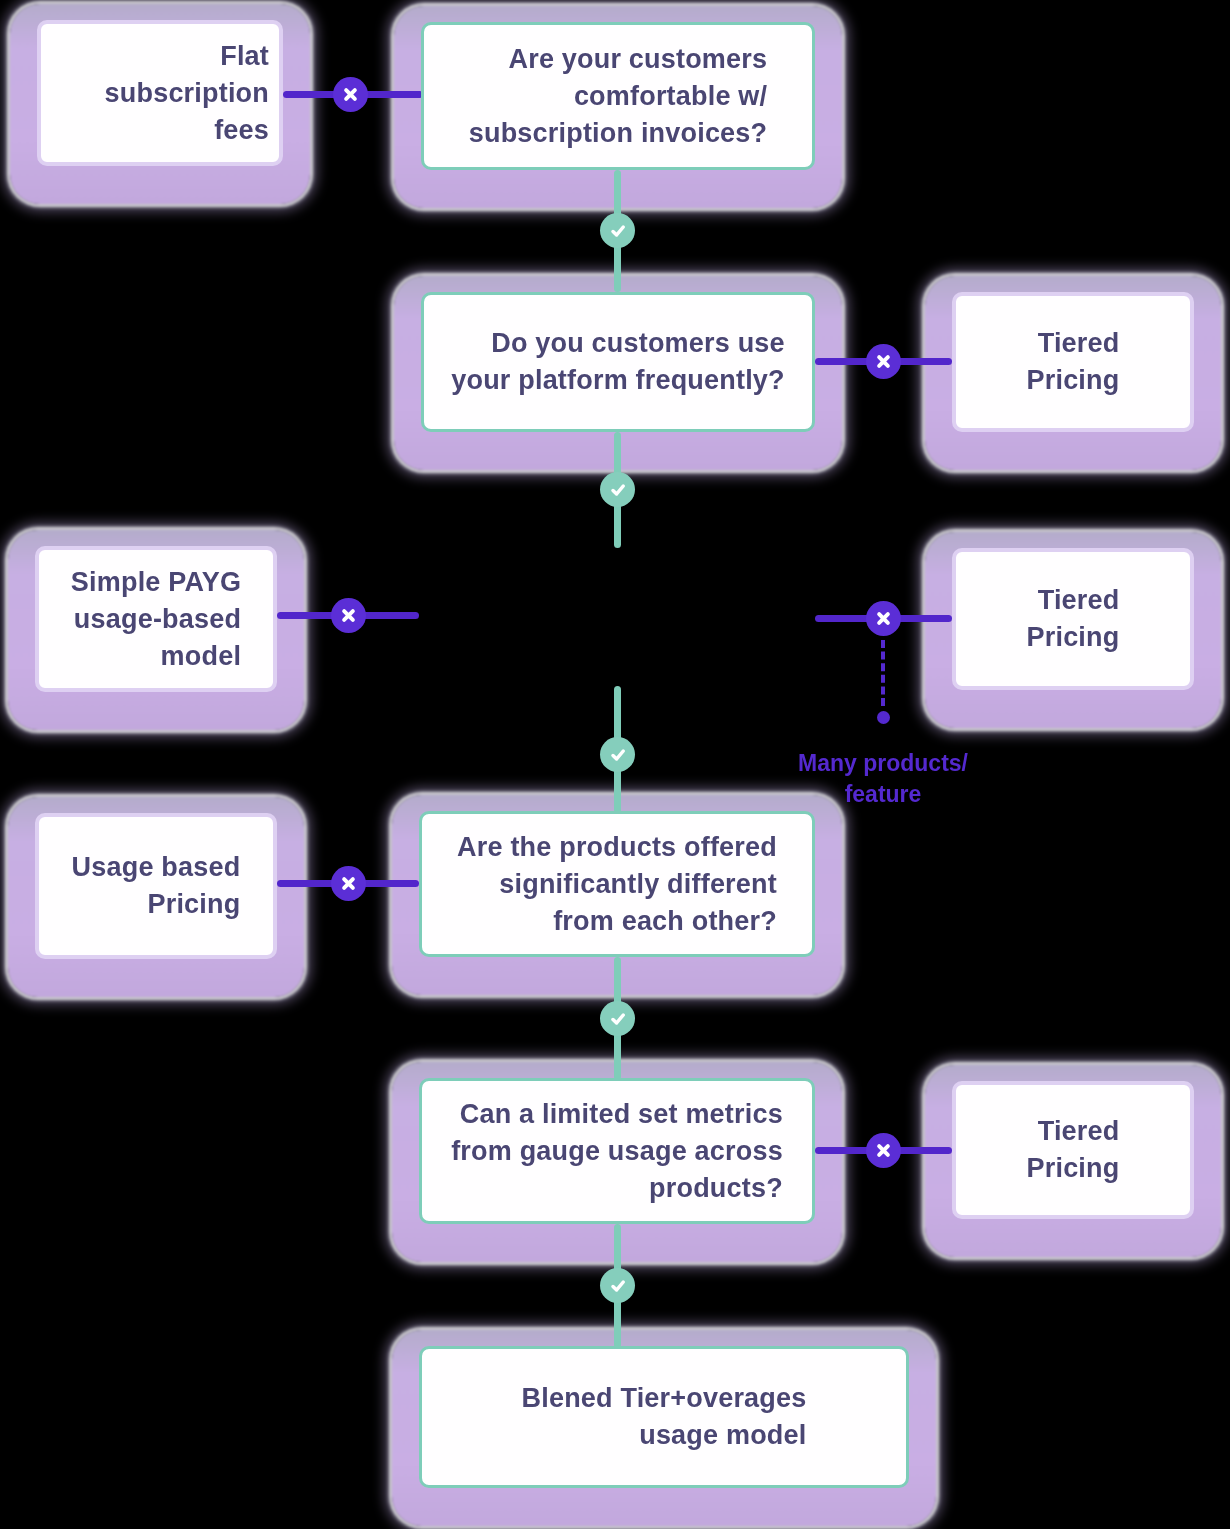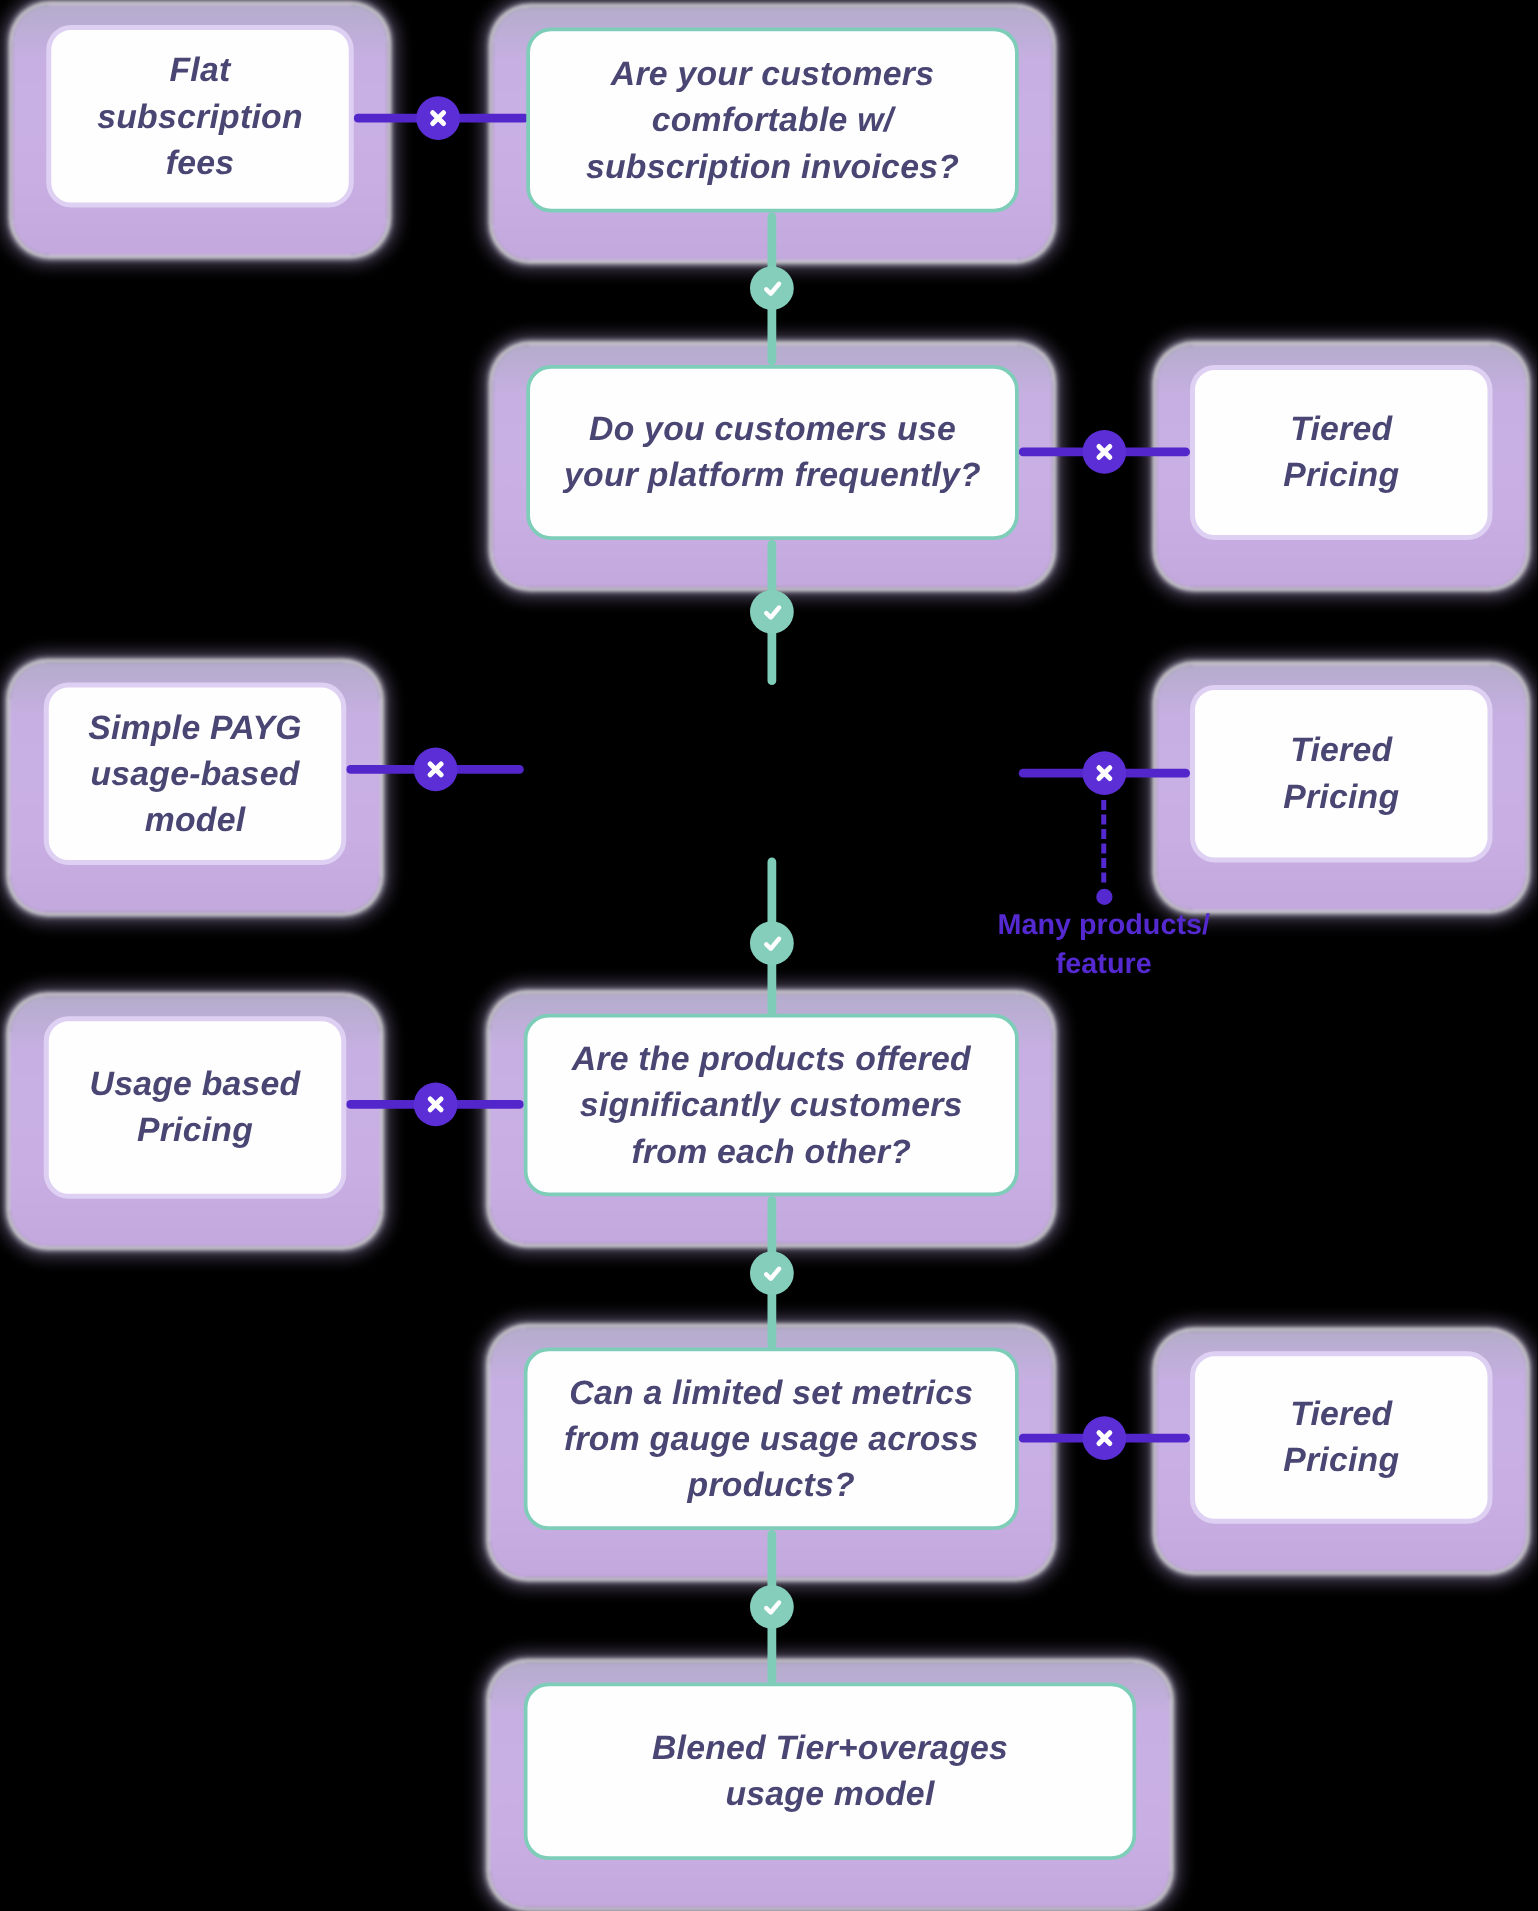--- a/index.html
+++ b/index.html
@@ -9,41 +9,41 @@
 
   
   .node{position:absolute;}
   .halo{position:absolute;inset:0;border-radius:30px;z-index:1;
         background:linear-gradient(180deg,#b4accb 0%,#c7afe3 22%,#c9aee4 68%,#c2a8dd 100%);
         box-shadow:0 0 0 3px rgba(255,255,255,.6),
                    0 0 2px 5px rgba(160,158,172,.45),
                    0 0 12px 8px rgba(190,168,226,.38);
         filter:blur(1.1px);}
   .card{position:absolute;left:27px;right:27px;top:16px;bottom:38px;z-index:3;
-        background:#fffeff;border-radius:20px;
+        background:#fffeff;border-radius:10px;
         display:flex;align-items:center;justify-content:center;
-        text-align:center;padding:4px 10px;box-sizing:border-box;font-style:italic;}
+        text-align:right;padding:4px 10px;box-sizing:border-box;}
   .question .card{border:3px solid #7ecdb9;}
   .outcome  .card{border:4px solid #ded0f2;}
   .node-text{font-weight:700;font-size:27px;line-height:37px;color:#4a4673;
              white-space:pre-line;letter-spacing:.2px;}
 
   
   .hline{position:absolute;height:7px;background:#5226cb;border-radius:4px;z-index:2;}
   .vline{position:absolute;width:7px;background:#7fcdb9;border-radius:4px;z-index:2;}
   .dashline{position:absolute;width:0;border-left:4px dashed #5429cf;z-index:2;}
   .dot{position:absolute;width:13px;height:13px;border-radius:50%;background:#5429cf;z-index:5;}
   .badge{position:absolute;width:35px;height:35px;border-radius:50%;z-index:5;
          display:flex;align-items:center;justify-content:center;}
   .badge-no{background:#5b2ed6;}
   .badge-yes{background:#85cebc;}
   .badge svg{display:block;}
   .branch-label{position:absolute;width:240px;text-align:center;z-index:5;
                 font-weight:700;font-size:23px;line-height:31px;color:#5429cf;
-                white-space:pre-line;}
+                white-space:pre-line;margin-top:24px;}
 </style>
 </head>
 <body>
 
 <div class="canvas">
 
   <div class="node outcome" style="left:10px;top:4px;width:300px;height:200px">
     <div class="halo"></div>
     <div class="card">
       <span class="node-text">Flat subscription
@@ -99,21 +99,21 @@
     <div class="card">
       <span class="node-text">Usage based
 Pricing</span>
     </div>
   </div>
 
   <div class="node question" style="left:392px;top:795px;width:450px;height:200px">
     <div class="halo"></div>
     <div class="card">
       <span class="node-text">Are the products offered
-significantly customers
+significantly different
 from each other?</span>
     </div>
   </div>
 
   <div class="node question" style="left:392px;top:1062px;width:450px;height:200px">
     <div class="halo"></div>
     <div class="card">
       <span class="node-text">Can a limited set metrics
 from gauge usage across
 products?</span>

